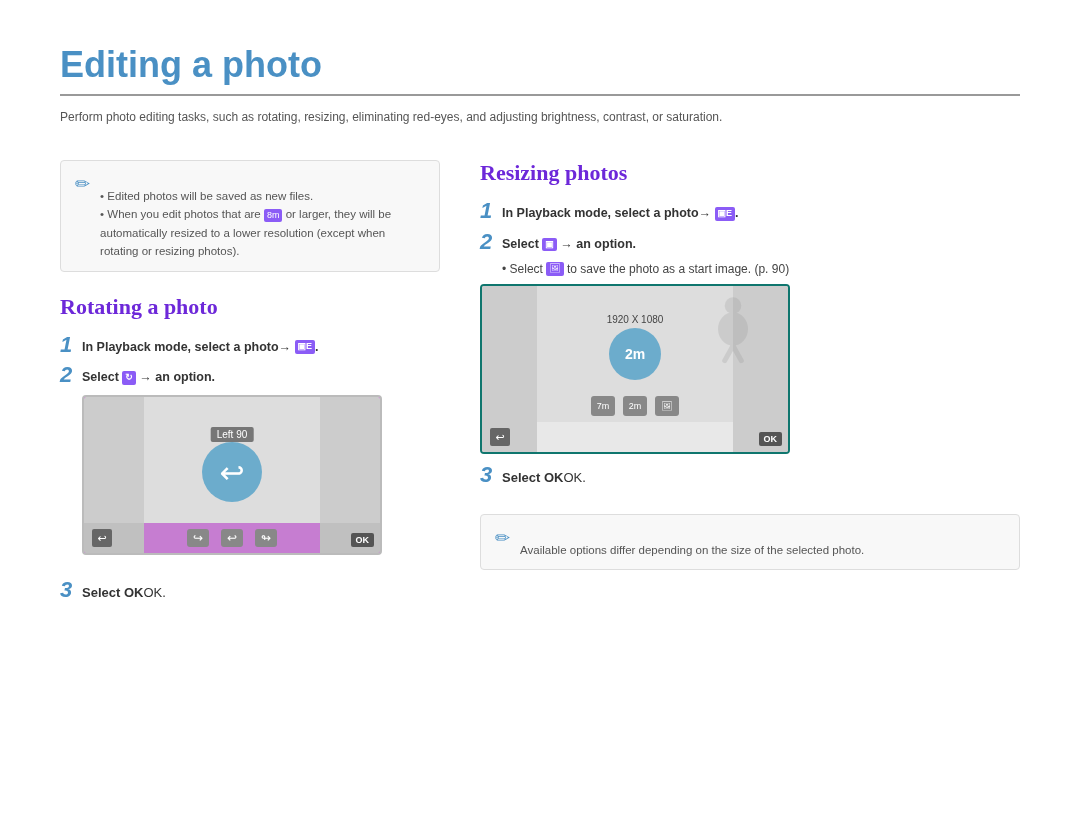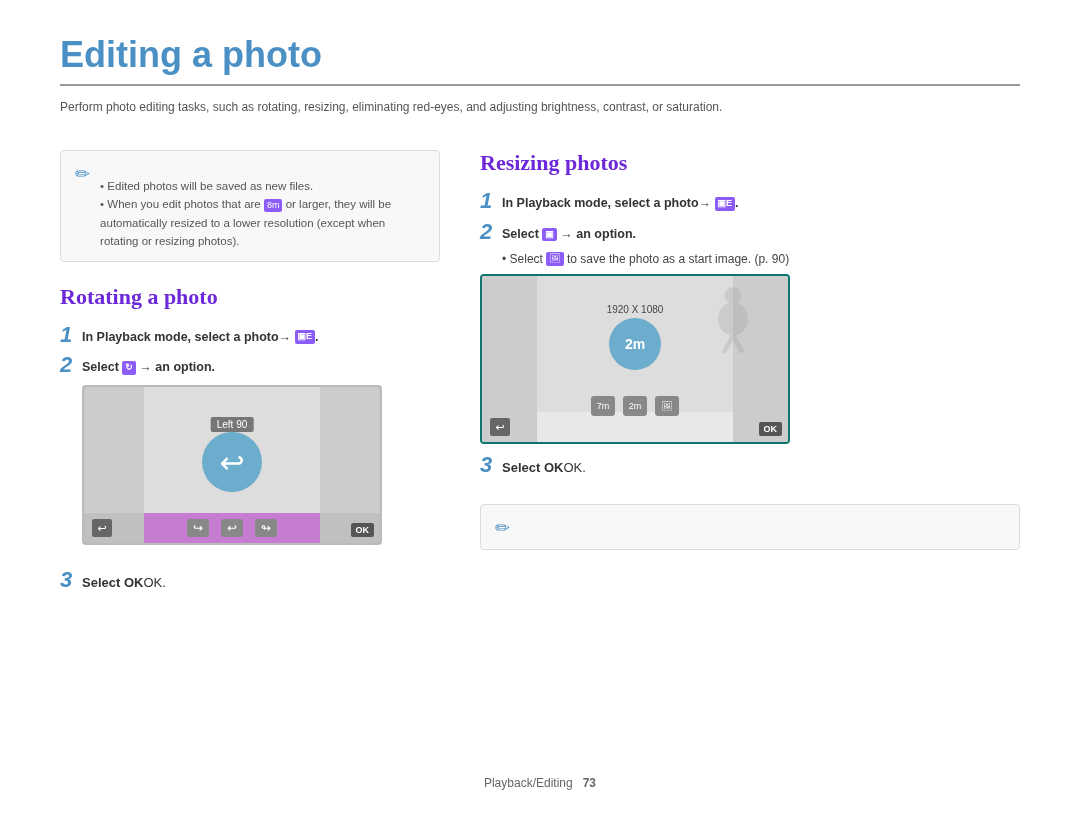--- a/index.html
+++ b/index.html
@@ -8,21 +8,21 @@
       height: 815px;
       background: #ffffff;
       font-family: Arial, sans-serif;
       font-size: 13px;
       color: #333;
       overflow: hidden;
       position: relative;
     }
 
     .page-container {
-      padding: 34px 60px 40px 60px;
+      padding: 44px 60px 40px 60px;
       width: 1080px;
       height: 815px;
       position: relative;
     }
 
     
     .page-title {
       font-size: 36px;
       font-weight: bold;
       color: #4a90c4;
@@ -262,21 +262,21 @@
       display: flex;
       align-items: center;
       justify-content: center;
       color: #fff;
       font-size: 14px;
       font-weight: bold;
     }
 
     .resize-icons-row {
       position: absolute;
-      bottom: 26px;
+      bottom: 36px;
       left: 50%;
       transform: translateX(-50%);
       display: flex;
       gap: 8px;
     }
 
     .res-icon {
       background: #888;
       color: #fff;
       width: 24px;
@@ -454,23 +454,20 @@
 
       <div class="step" style="margin-top:10px;">
         <span class="step-num italic-num">3</span>
         <span class="step-text select-ok">
           <span>Select</span> <span class="ok-text">OK</span><span style="font-weight:normal;">OK.</span>
         </span>
       </div>
 
       <div class="note-box" style="margin-top:14px;">
         <div class="note-icon">✏</div>
+        <div class="note-text">Available options differ depending on the size of the selected photo.</div>
       </div>
 
     </div>
   </div>
 
-  <div class="page-footer">
-    <span>Playback/Editing</span>&nbsp;&nbsp;
-    <span>73</span>
-  </div>
 
 </div>
 
 </body></html>

